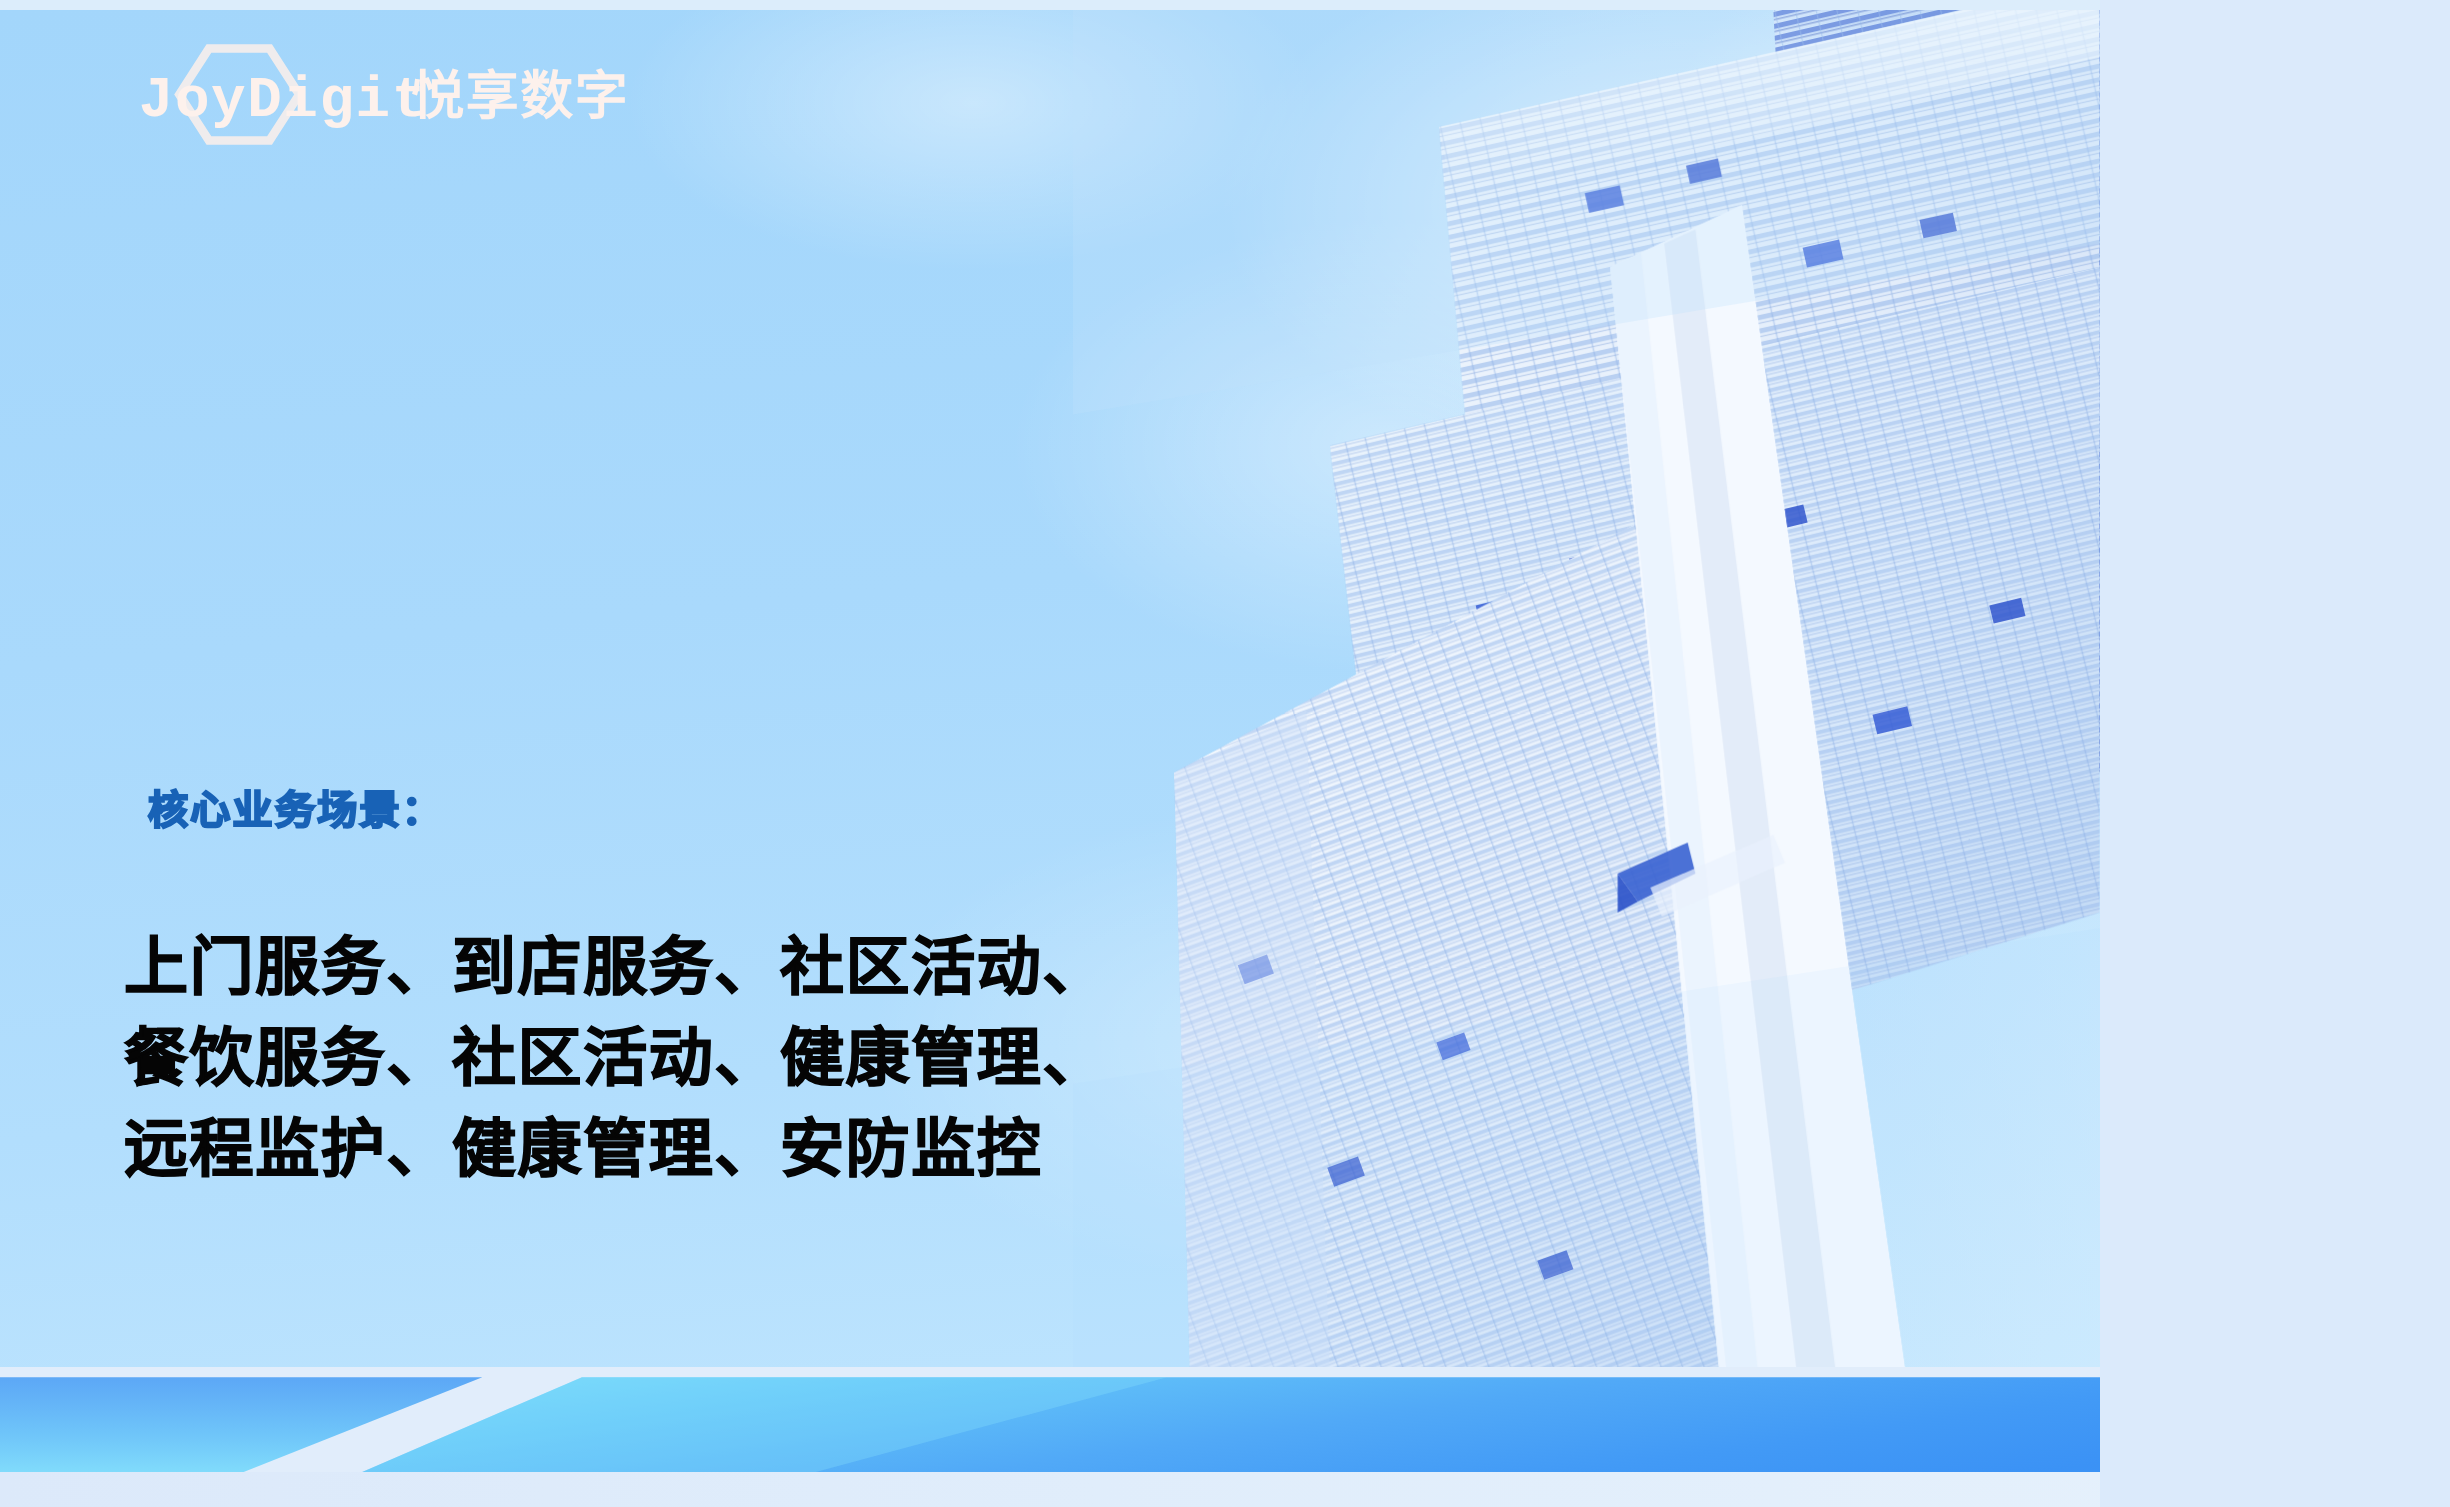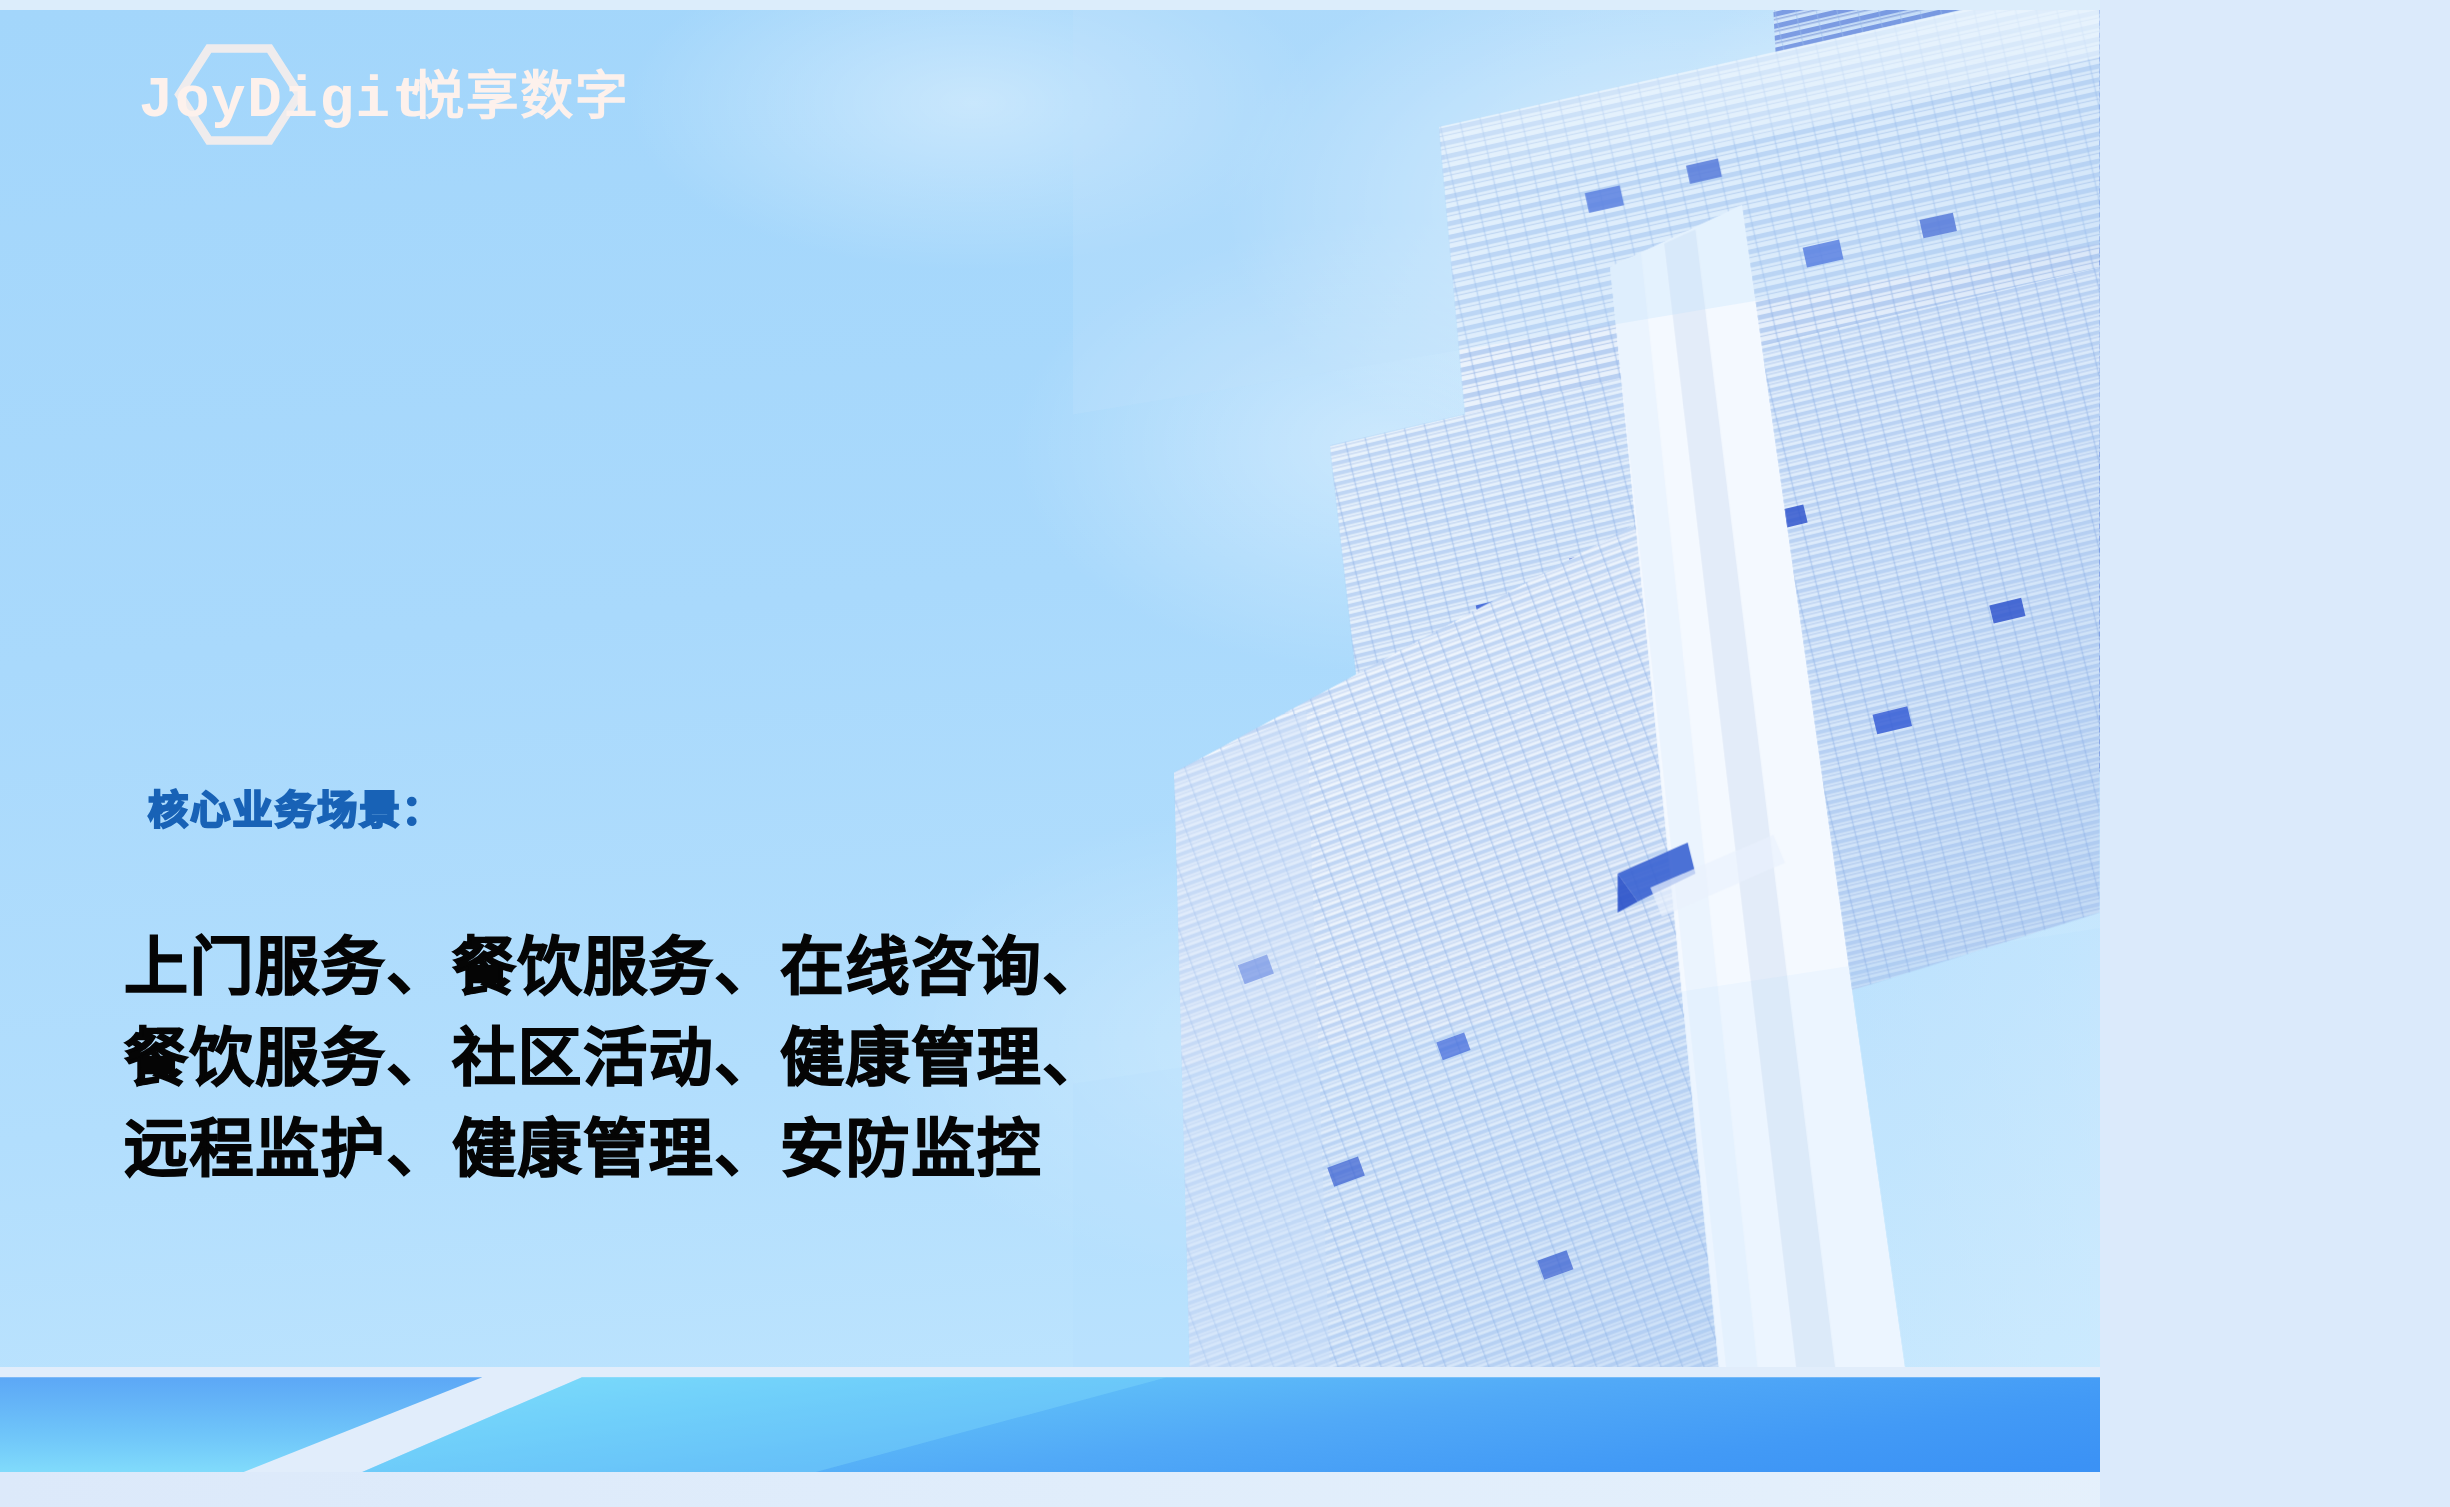--- a/index.html
+++ b/index.html
@@ -254,21 +254,21 @@
       <g fill="#fdf1ec" font-family="'Liberation Sans','DejaVu Sans',sans-serif" font-size="68" font-weight="900" letter-spacing="2">
         <text x="378" y="100">悦享数字</text>
       </g>
     </svg>
   </div>
 
 
   <div class="section-head">核心业务场景：</div>
 
   <div class="scene-list">
-    <div class="scene-line">上门服务、餐饮服务、在线咨询、</div>
+    <div class="scene-line">上门服务、到店服务、社区活动、</div>
     <div class="scene-line">餐饮服务、社区活动、健康管理、</div>
     <div class="scene-line">远程监护、健康管理、安防监控</div>
   </div>
 
   <div class="band-zone">
     <svg viewBox="0 0 3149 181" preserveAspectRatio="none" aria-hidden="true">
       <defs>
         <linearGradient id="bandLeft" x1="0" y1="0" x2="0" y2="1">
           <stop offset="0%" stop-color="#5ca7f6"></stop>
           <stop offset="55%" stop-color="#6fc5f9"></stop>

